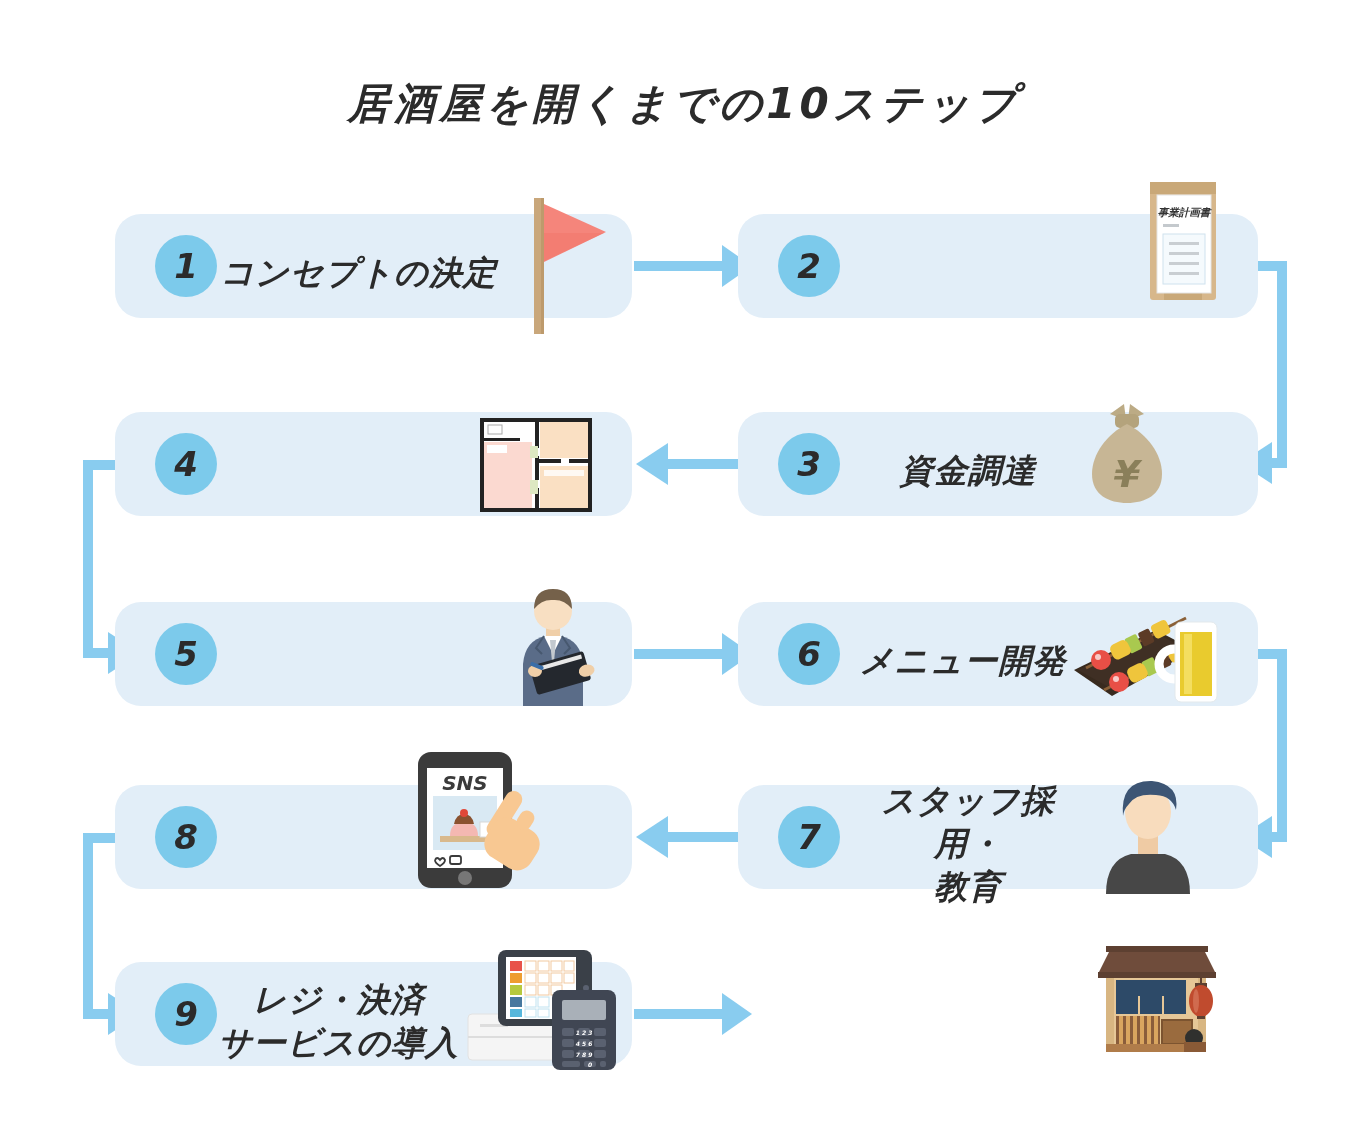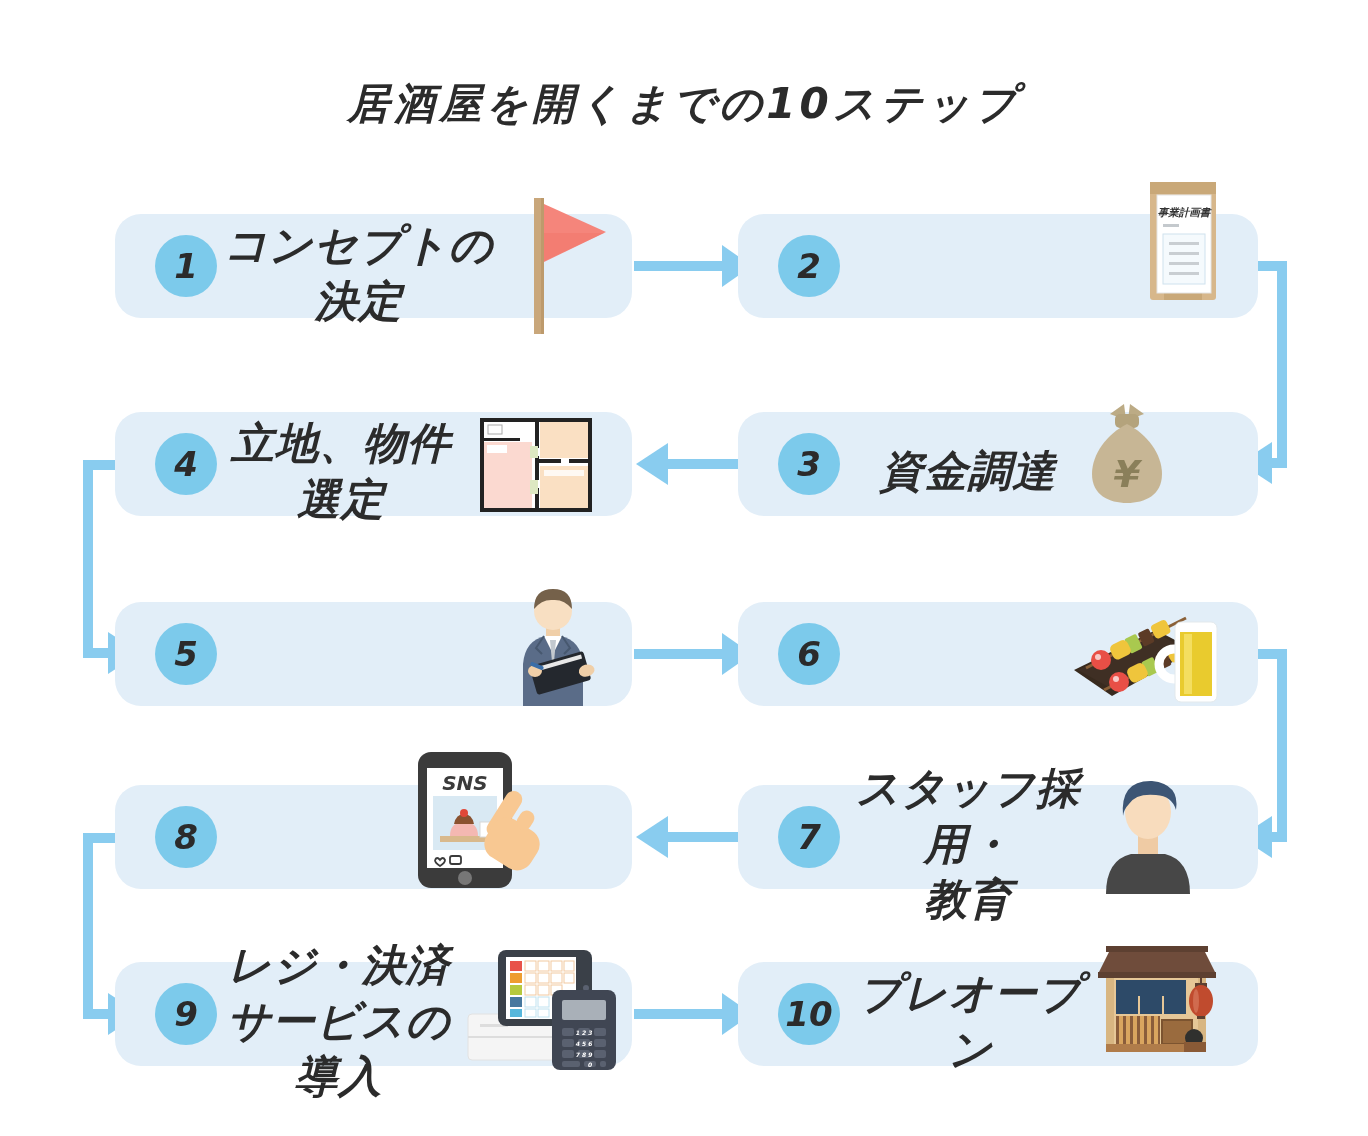--- a/index.html
+++ b/index.html
@@ -23,21 +23,21 @@
   .num{
     position:absolute;left:40px;top:50%;transform:translateY(-50%);
     width:62px;height:62px;border-radius:50%;
     background:var(--number-circle,#7ccaeb);
     display:flex;align-items:center;justify-content:center;
     font-size:34px;font-weight:700;color:var(--text,#2b2b2b);
   }
   .label{
     position:absolute;top:15px;bottom:0;
     display:flex;align-items:center;justify-content:center;
-    font-size:43px;font-weight:700;color:var(--text,#2b2b2b);
+    font-size:33px;font-weight:700;color:var(--text,#2b2b2b);
     white-space:pre-line;text-align:center;line-height:1.3;letter-spacing:1px;
   }
   .icon{position:absolute;}
   #arrows{position:absolute;left:0;top:0;pointer-events:none;}
   .arrow-line{stroke:var(--arrow,#89ccef);stroke-width:10;fill:none;}
   .arrow-head{fill:var(--arrow,#89ccef);}
 </style>
 </head>
 <body>
 
@@ -90,44 +90,40 @@
   </div>
   <div class="box" style="left:738px;top:202px;width:520px;">
     <div class="num">2</div>
   </div>
   <div class="box" style="left:738px;top:400px;width:520px;">
     <div class="num">3</div>
     <div class="label" style="left:110px;right:170px;">資金調達</div>
   </div>
   <div class="box" style="left:115px;top:400px;width:517px;">
     <div class="num">4</div>
-    <div class="label" style="left:100px;right:165px;">立地、物件選定</div>
   </div>
   <div class="box" style="left:115px;top:590px;width:517px;">
     <div class="num">5</div>
   </div>
   <div class="box" style="left:738px;top:590px;width:520px;">
     <div class="num">6</div>
+    <div class="label" style="left:110px;right:180px;">メニュー開発</div>
   </div>
   <div class="box" style="left:738px;top:773px;width:520px;">
     <div class="num">7</div>
     <div class="label" style="left:110px;right:170px;">スタッフ採用・
 教育</div>
   </div>
   <div class="box" style="left:115px;top:773px;width:517px;">
     <div class="num">8</div>
   </div>
   <div class="box" style="left:115px;top:950px;width:517px;">
     <div class="num">9</div>
     <div class="label" style="left:100px;right:170px;">レジ・決済
 サービスの導入</div>
-  </div>
-  <div class="box" style="left:738px;top:950px;width:520px;">
-    <div class="num">10</div>
-    <div class="label" style="left:110px;right:165px;">プレオープン</div>
   </div>
 
   <svg class="icon" style="left:534px;top:186px;" width="78" height="140" viewBox="0 0 78 140">
     <rect x="0" y="0" width="10" height="136" fill="#c9a77b"></rect>
     <rect x="7" y="0" width="3" height="136" fill="#bd9a6c"></rect>
     <polygon points="10,6 72,34 10,64" fill="#f5857b"></polygon>
     <polygon points="10,35 70,35 10,63" fill="#f0776c" opacity="0.55"></polygon>
   </svg>
 
   <svg class="icon" style="left:1136px;top:166px;" width="92" height="132" viewBox="0 0 92 132">

